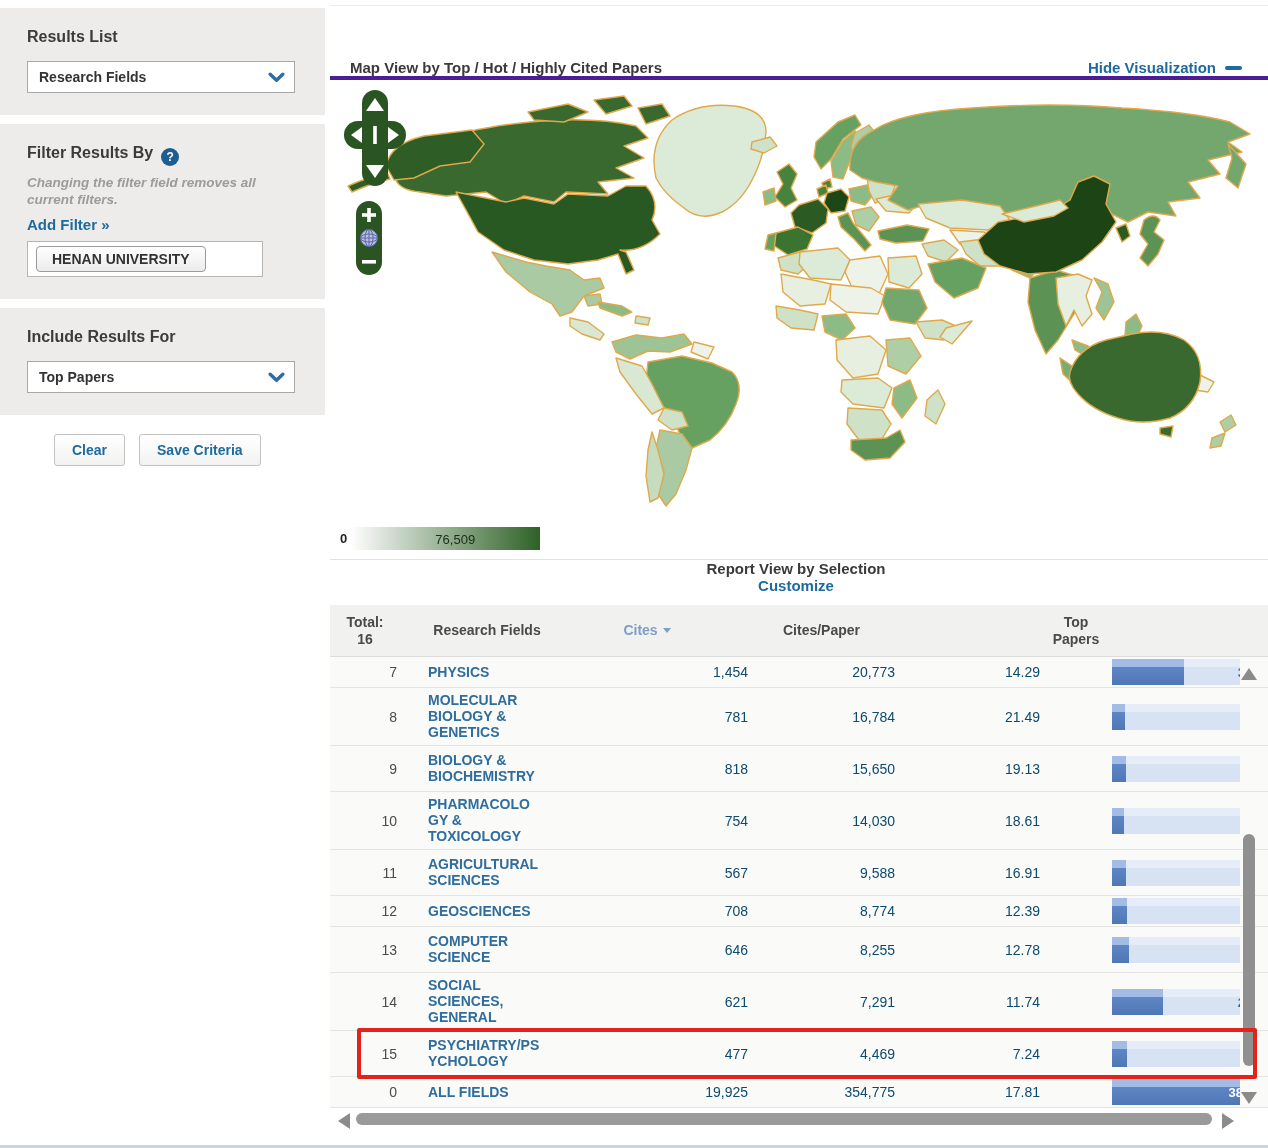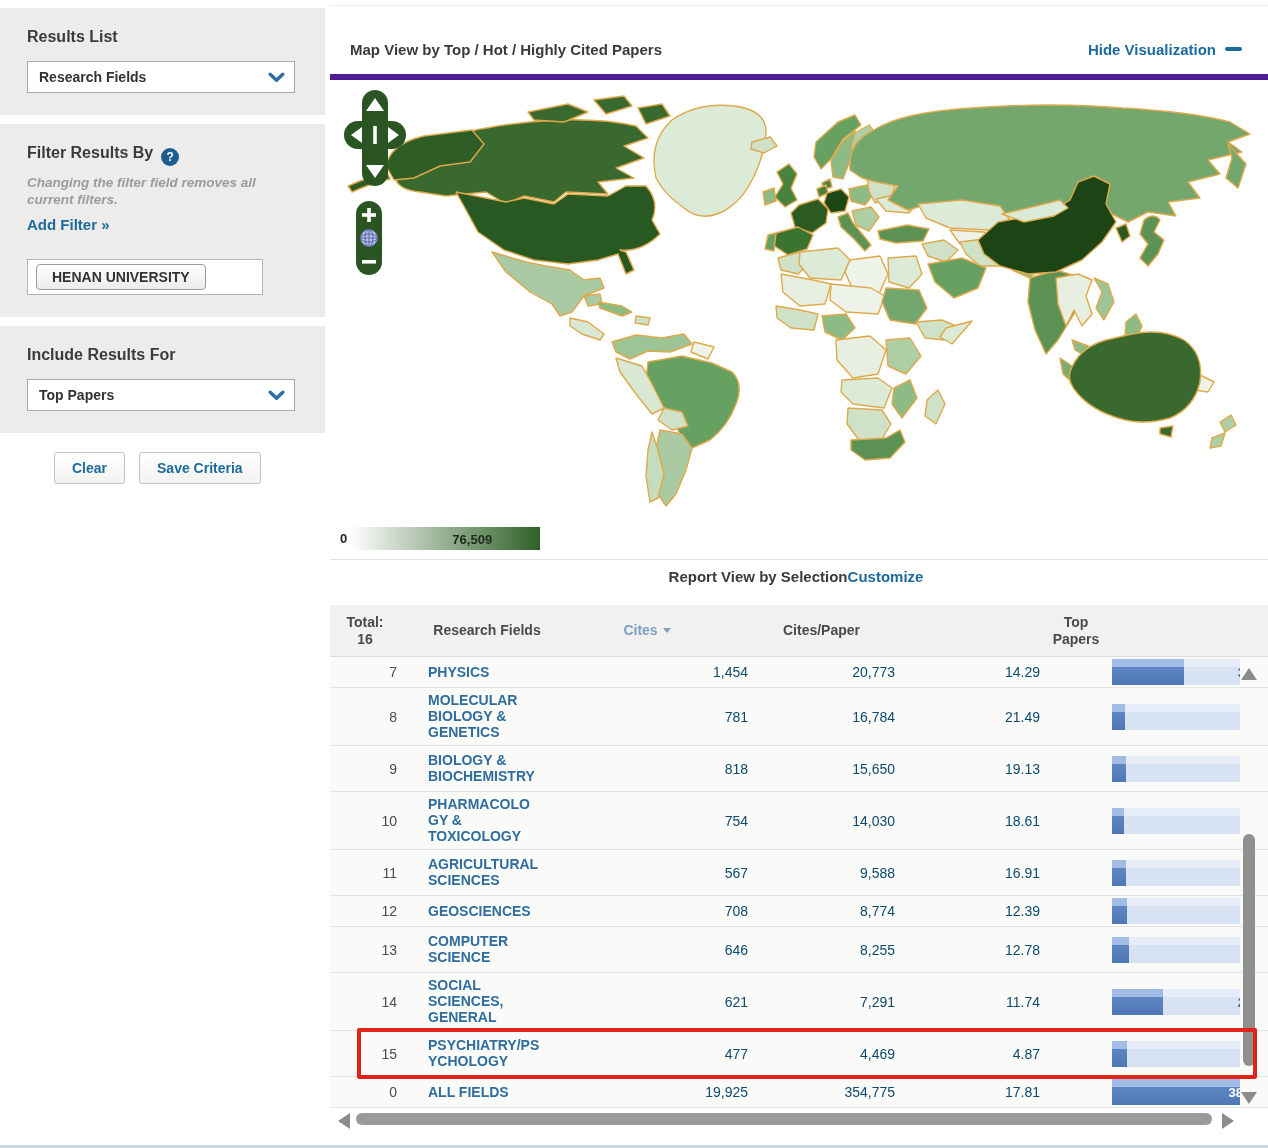--- a/index.html
+++ b/index.html
@@ -9,49 +9,49 @@
 
   
   .sidebar { position:absolute; left:0; top:0; width:325px; height:1148px; background:#fff; padding-top:8px; }
   .side-section { background:#edecea; padding:20px 24px 22px 27px; margin-bottom:9px; }
   .side-heading { font-size:16px; font-weight:bold; color:#3b3b3b; margin-bottom:15px; }
   .dropdown { width:268px; height:32px; background:#fff; border:1px solid #a8a8a8; display:flex; align-items:center; justify-content:space-between; cursor:pointer; }
   .dropdown .dd-label { font-size:14px; font-weight:bold; color:#333; padding-left:11px; }
   .dd-chevron { width:36px; height:100%; display:flex; align-items:center; justify-content:center; }
   .note { font-size:13.5px; font-style:italic; font-weight:bold; color:#9b9b9b; line-height:17px; margin:2px 0 8px; width:252px; }
   .add-filter { font-size:15px; font-weight:bold; color:#1d6a9c; text-decoration:none; display:inline-block; margin-bottom:8px; cursor:pointer; }
-  .chip-box { width:236px; background:#fff; border:1px solid #b5b5b5; padding:4px 5px;margin-top:18px; }
+  .chip-box { width:236px; background:#fff; border:1px solid #b5b5b5; padding:4px 5px; }
   .chip { display:inline-block; border:1px solid #9a9a9a; border-radius:4px; background:linear-gradient(180deg,#fefefe,#ececec); font-size:14px; font-weight:bold; color:#333; padding:4px 15px; margin-left:3px; cursor:pointer; }
   .help-icon { display:inline-flex; width:18px; height:18px; border-radius:50%; background:#1d5d8f; color:#fff; font-size:12px; font-weight:bold; align-items:center; justify-content:center; margin-left:8px; vertical-align:-3px; cursor:pointer; }
   .btn-row { display:flex; gap:14px; margin:19px 0 0 27px;padding-left:27px; }
   .btn { background:linear-gradient(180deg,#ffffff,#f2f2f1); border:1px solid #c3c3c3; border-radius:3px; font-size:14px; font-weight:bold; color:#1d6a9c; padding:7px 17px; cursor:pointer; font-family:"Liberation Sans",sans-serif; }
 
   
   .main { position:absolute; left:330px; top:0; width:938px; height:1148px; background:#fff; }
   .main::before { content:""; position:absolute; left:0; right:0; top:5px; border-top:1px solid #ececec; }
-  .viz-header { height:80px; padding:24px 26px 0 20px; display:flex; justify-content:space-between; align-items:center; border-bottom:6px solid #4c1d95; }
+  .viz-header { height:80px; padding:24px 26px 0 20px; display:flex; justify-content:space-between; align-items:flex-end; border-bottom:4px solid #4c1d95; }
   .viz-title { font-size:15px; font-weight:bold; color:#3a3a3a; }
   .hide-link { font-size:15px; font-weight:bold; color:#1d6a9c; text-decoration:none; display:flex; align-items:center; cursor:pointer; }
   .minus-dash { display:inline-block; width:17px; height:4px; background:#1d6a9c; border-radius:2px; margin-left:9px; }
 
   
   .map-area { position:relative; height:430px; background:#fff; }
   .map-svg { position:absolute; inset:0; }
   .map-svg path { stroke:#dfa94b; stroke-width:1.4; stroke-linejoin:round; stroke-linecap:round; }
   .map-controls { position:absolute; left:14px; top:10px; }
   .zoom-pill { position:absolute; left:25px; top:120px; }
 
   
   .legend-row { height:50px; padding:8px 0 0 10px; display:flex; align-items:center; border-bottom:1px solid #e2e2e0; }
   .legend-min { font-size:13px; font-weight:bold; color:#222; margin-right:3px; }
   .legend-bar { position:relative; width:190px; height:23px; }
-  .legend-max { position:absolute; left:122px; top:50%; transform:translate(-50%,-50%); font-size:13px; font-weight:bold; color:#1c2b1a; }
-
-  
-  .report-header { height:45px; display:flex; justify-content:center; align-items:center; padding:0 26px 12px 20px; }
+  .legend-max { position:absolute; left:105px; top:50%; transform:translate(-50%,-50%); font-size:13px; font-weight:normal; color:#1c2b1a; }
+
+  
+  .report-header { height:45px; display:flex; justify-content:space-between; align-items:center; padding:0 26px 12px 20px;flex-direction:column; }
   .report-title { font-size:15px; font-weight:bold; color:#3a3a3a; }
   .customize-link { font-size:15px; font-weight:bold; color:#1d6a9c; text-decoration:none; cursor:pointer; }
 
   
   .table-wrap { position:relative; }
   .grid { display:grid; grid-template-columns:70px 28px 118px 202px 147px 145px 72px 128px; align-items:center; }
   .thead { background:#f1f1ef; border-bottom:1px solid #dcdcda; min-height:52px; }
   .th { font-size:14px; font-weight:bold; color:#4a4a4a; text-align:center; line-height:17px; padding:6px 0; }
   .th.sortable { cursor:pointer; }
   .th-total { line-height:17px; }
@@ -420,21 +420,21 @@
             </div>
           </div>
       </div>
 
       <div class="grid tr h2">
         <div class="td rank">15</div>
           <div></div>
         <div class="td field"><a>PSYCHIATRY/PSYCHOLOGY</a></div>
         <div class="td num">477</div>
         <div class="td num">4,469</div>
-        <div class="td num">4.87</div>
+        <div class="td num">7.24</div>
           <div></div>
         <div class="td">
             <div class="bar-track">
               <div class="bar-fill" style="width: 12%;"></div>
               <span class="bar-label"></span>
             </div>
           </div>
         <div class="highlight-box"></div>
       </div>
 

